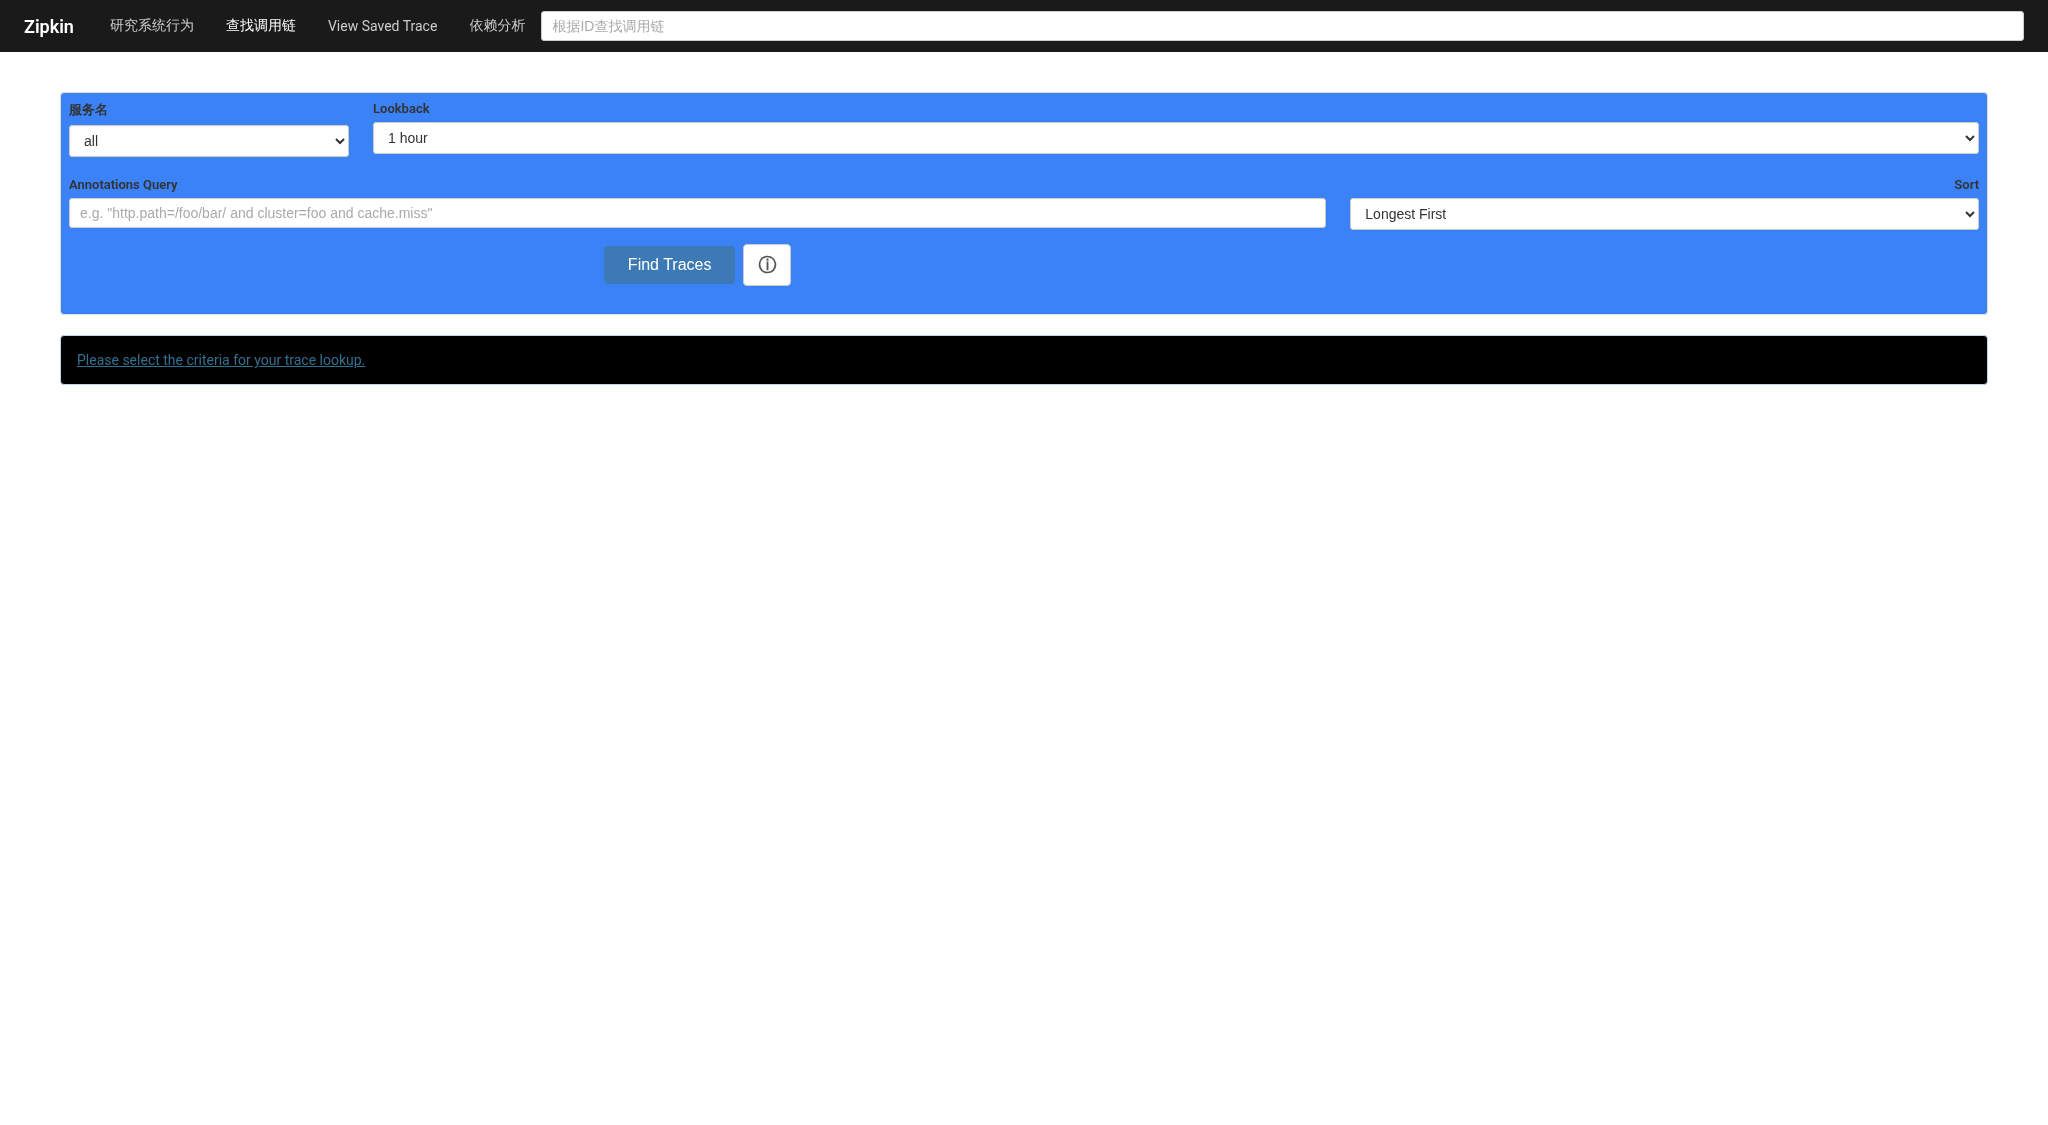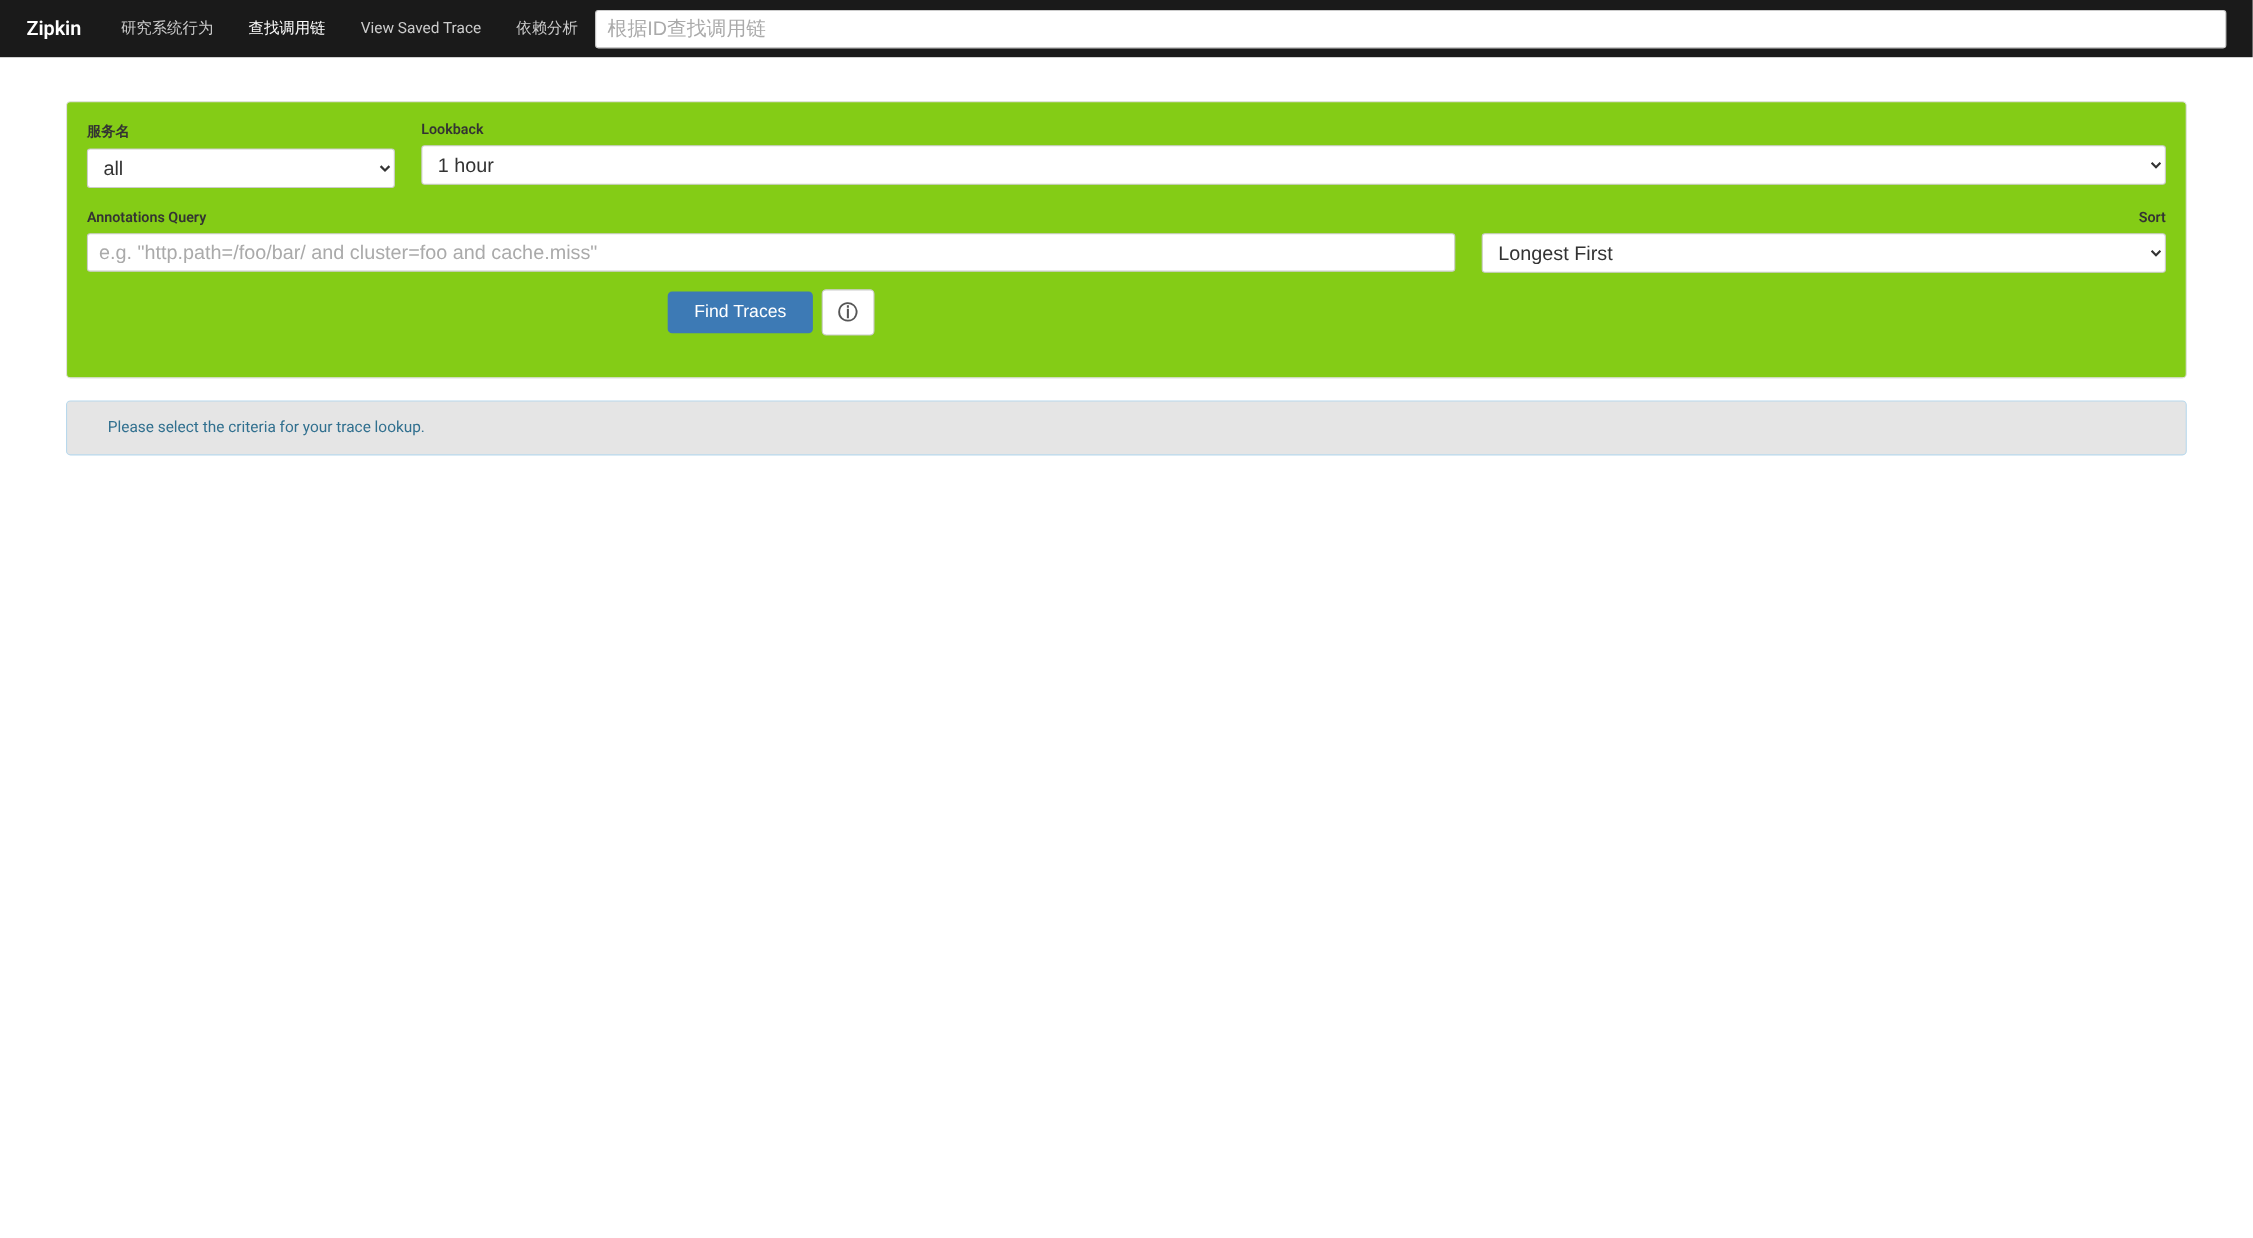--- a/index.html
+++ b/index.html
@@ -65,24 +65,24 @@
       outline: none;
     }
 
     
     .main {
       padding: 40px 60px;
     }
 
     
     .search-panel {
-      background: #84cc16;
+      background: #3b82f6;
       border: 1px solid #e0e0e0;
       border-radius: 4px;
-      padding: 18px;
+      padding: 8px;
       margin-bottom: 20px;
     }
 
     .form-group {
       display: flex;
       flex-direction: column;
       gap: 6px;
     }
 
     .form-group.service-name {
@@ -112,21 +112,21 @@
     .form-label {
       font-size: 13px;
       font-weight: 600;
       color: #333;
     }
 
     select, input[type="text"], input[type="number"] {
       border: 1px solid #ccc;
       border-radius: 3px;
       padding: 6px 10px;
-      font-size: 18px;
+      font-size: 14px;
       background: #fff;
       color: #333;
       outline: none;
       width: 100%;
     }
 
     select {
       appearance: auto;
       -webkit-appearance: auto;
       cursor: pointer;
@@ -165,26 +165,27 @@
     .btn-row {
       display: flex;
       gap: 8px;
       align-items: center;
       margin-top: 4px;
       justify-content: center;
     }
 
     
     .info-message {
-      background: #e5e5e5;
+      background: #000000;
       border: 1px solid #b8d8ec;
       border-radius: 4px;
-      padding: 16px 37px;
+      padding: 16px 16px;
       color: #31708f;
       font-size: 14px;
+      text-decoration: underline;
     }
 
     .row1 {
       display: flex;
       gap: 24px;
       margin-bottom: 20px;
     }
 
     .row2 {
       display: flex;

